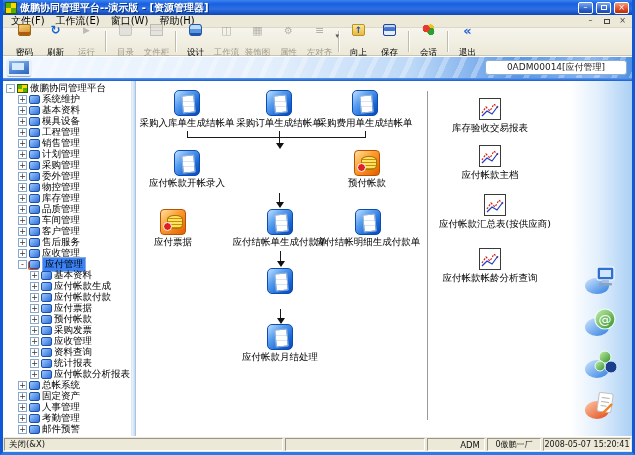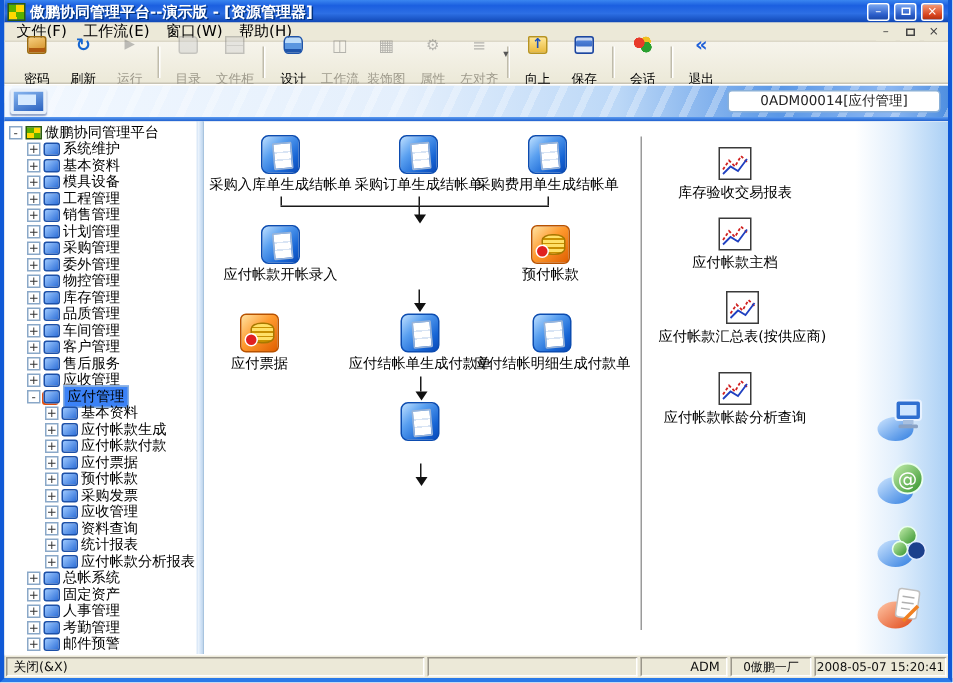--- a/index.html
+++ b/index.html
@@ -469,20 +469,24 @@
       <div class="cline" style="left:144px;top:170px;width:1px;height:10px;"></div>
       <div class="arrowhead" style="left:141px;top:180px;"></div>
 
       <div class="fnode" style="left:79px;top:187px;">
           <div class="ficon doc-blue"></div>
         </div>
 
       <div class="cline" style="left:144px;top:228px;width:1px;height:9px;"></div>
       <div class="arrowhead" style="left:141px;top:237px;"></div>
 
+      <div class="fnode" style="left:79px;top:243px;">
+          <div class="ficon doc-blue"></div>
+          <div>应付帐款月结处理</div>
+        </div>
 
       <div class="divider-v"></div>
 
       <div class="report-node" style="left:279px;top:17px;">
         <div class="report-icon">
             <svg width="20" height="20">
               <polyline points="2,14 6,8 10,12 14,5 18,9" stroke="#d02020" stroke-width="1.2" stroke-dasharray="2,1.5" fill="none"></polyline>
               <polyline points="2,17 7,12 12,15 18,7" stroke="#2040c0" stroke-width="1.2" fill="none"></polyline>
             </svg>
           </div>

